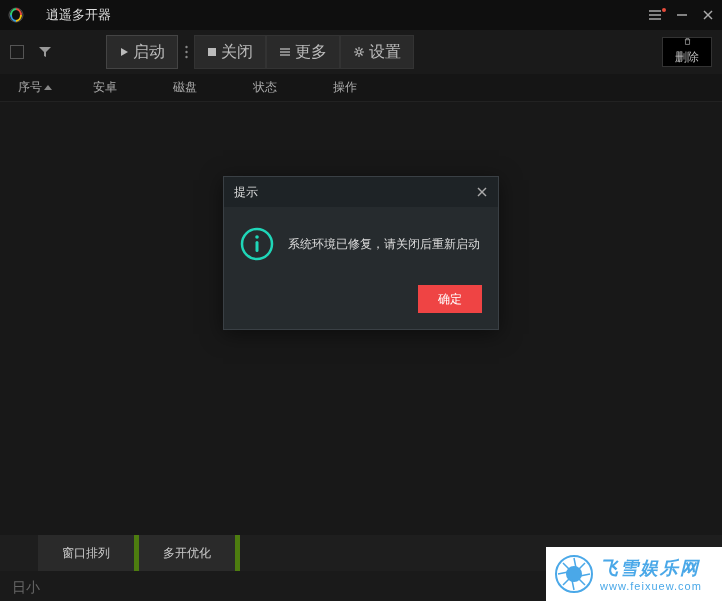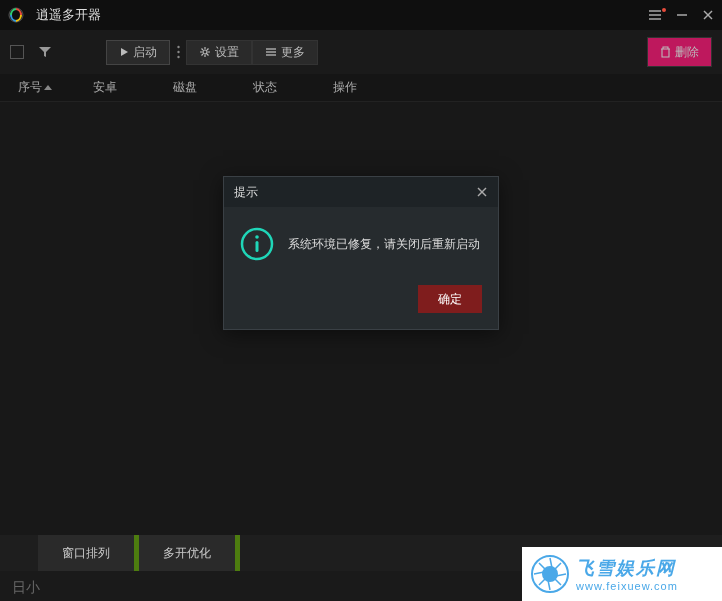--- a/index.html
+++ b/index.html
@@ -1,36 +1,36 @@
 <!DOCTYPE html>
 <html><head>
 <meta charset="utf-8">
 <style>
 * { margin: 0; padding: 0; box-sizing: border-box; font-family: "Microsoft YaHei", Arial, sans-serif; }
 body { background: #1a1a1a; width: 722px; height: 601px; overflow: hidden; position: relative; color: #ccc; font-size: 12px; }
 
 
 .titlebar { height: 30px; background: #0f0f0f; display: flex; align-items: center; padding: 0 8px; justify-content: space-between; }
-.titlebar-left { display: flex; align-items: center; gap: 12px; text-align: center; }
+.titlebar-left { display: flex; align-items: center; gap: 22px; text-align: center; }
 .app-logo { width: 16px; height: 16px; }
 .app-title { color: #ddd; font-size: 13px; }
 .titlebar-right { display: flex; align-items: center; gap: 14px; }
 .titlebar-btn { color: #aaa; cursor: pointer; display: flex; align-items: center; position: relative; }
 .red-dot { position: absolute; width: 4px; height: 4px; background: #e74c3c; border-radius: 50%; top: -1px; right: -4px; }
 
 
 .toolbar { height: 44px; background: #1a1a1a; display: flex; align-items: center; padding: 0 10px; justify-content: space-between; }
 .toolbar-left { display: flex; align-items: center; gap: 4px; }
 .chk-box { width: 14px; height: 14px; border: 1px solid #555; display: inline-block; }
 .filter-icon { margin-left: 10px; color: #999; }
 .tool-group { display: flex; align-items: center; margin-left: 50px; }
-.tool-btn { height: 25px; padding: 0 12px; background: #2a2a2a; border: 1px solid #333; display: flex; align-items: center; gap: 4px; color: #bbb; cursor: pointer; font-size: 12px; }
+.tool-btn { height: 34px; padding: 0 12px; background: #2a2a2a; border: 1px solid #333; display: flex; align-items: center; gap: 4px; color: #bbb; cursor: pointer; font-size: 16px; }
 .tool-btn.primary { border: 1px solid #444; }
 .kebab { width: 16px; display: flex; justify-content: center; padding: 0 6px; }
-.delete-btn { height: 30px; padding: 0 12px; background: #be185d; border: 1px solid #333; display: flex; align-items: center; gap: 4px; color: #bbb; cursor: pointer; font-size: 12px; }
+.delete-btn { height: 30px; padding: 0 12px; background: #000000; border: 1px solid #333; display: flex; align-items: center; gap: 4px; color: #bbb; cursor: pointer; font-size: 12px; flex-direction: column; }
 
 
 .table-header { height: 28px; background: #151515; display: flex; align-items: center; padding: 0 18px; color: #aaa; font-size: 12px; border-bottom: 1px solid #222; }
 .th { display: flex; align-items: center; gap: 2px; }
 .th-seq { width: 75px; }
 .th-name { width: 130px; }
 .th-android { width: 80px; }
 .th-disk { width: 80px; }
 .th-status { width: 80px; }
 .th-ops { width: 80px; }
@@ -40,29 +40,29 @@
 
 
 .modal-backdrop { position: absolute; top: 0; left: 0; right: 0; bottom: 0; display: flex; align-items: flex-start; justify-content: center; padding-top: 74px; }
 .modal { width: 276px; background: #262b2e; border: 1px solid #3a4045; box-shadow: 0 4px 20px rgba(0,0,0,0.5); }
 .modal-header { height: 30px; background: #1e2326; display: flex; align-items: center; justify-content: space-between; padding: 0 10px; color: #ddd; font-size: 12px; }
 .modal-close { color: #aaa; cursor: pointer; font-size: 14px; }
 .modal-body { padding: 20px 16px 16px 16px; display: flex; align-items: center; gap: 14px; }
 .modal-icon { width: 34px; height: 34px; flex-shrink: 0; }
 .modal-text { color: #ddd; font-size: 12px; line-height: 1.5; }
 .modal-footer { padding: 8px 16px 16px 16px; display: flex; justify-content: flex-end; }
-.modal-ok { width: 64px; height: 28px; background: #7f1d1d; color: #fff; border: none; cursor: pointer; font-size: 12px; display: flex; align-items: center; justify-content: center; }
+.modal-ok { width: 64px; height: 28px; background: #ef4444; color: #fff; border: none; cursor: pointer; font-size: 12px; display: flex; align-items: center; justify-content: center; }
 
 
 .footer { position: absolute; bottom: 30px; left: 0; right: 0; height: 36px; background: #1e1e1e; display: flex; align-items: center; padding: 0 0px; gap: 0; }
 .footer-btn { height: 36px; padding: 0 24px; background: #2a2a2a; border-right: 5px solid #4d7c0f; color: #ccc; cursor: pointer; display: flex; align-items: center; font-size: 12px; }
 .footer-btn:first-child { margin-left: 38px; }
 
 
-.watermark { position: absolute; bottom: 0; right: 0; width: 200px; height: 54px; background: #fff; display: flex; align-items: center; gap: 6px; padding: 4px 8px; }
+.watermark { position: absolute; bottom: 0; right: 0; width: 176px; height: 54px; background: #fff; display: flex; align-items: center; gap: 6px; padding: 4px 8px; }
 .wm-icon { width: 40px; height: 40px; }
 .wm-text { display: flex; flex-direction: column; }
 .wm-title { color: #4aa8e8; font-size: 18px; font-style: italic; font-weight: bold; letter-spacing: 2px; }
 .wm-url { color: #4aa8e8; font-size: 11px; letter-spacing: 1px; }
 
 
 .bottom-frag { position: absolute; bottom: 4px; left: 12px; color: #666; font-size: 14px; }
 
 svg { display: block; }
 </style>
@@ -121,33 +121,39 @@
         <span>启动</span>
       </div>
       <div class="kebab">
         <svg width="3" height="14" viewBox="0 0 3 14">
             <circle cx="1.5" cy="2" r="1.2" fill="#888"></circle>
             <circle cx="1.5" cy="7" r="1.2" fill="#888"></circle>
             <circle cx="1.5" cy="12" r="1.2" fill="#888"></circle>
           </svg>
       </div>
       <div class="tool-btn">
-        <svg width="12" height="12" viewBox="0 0 12 12">
-            <circle cx="6" cy="6" r="2" fill="none" stroke="#bbb" stroke-width="1.2"></circle>
-            <path d="M6 1 L6 3 M6 9 L6 11 M1 6 L3 6 M9 6 L11 6 M2.5 2.5 L4 4 M8 8 L9.5 9.5 M9.5 2.5 L8 4 M4 8 L2.5 9.5" stroke="#bbb" stroke-width="1.2"></path>
-          </svg>
-        <span>设置</span>
+        <svg width="10" height="10" viewBox="0 0 10 10">
+            <rect x="1" y="1" width="8" height="8" fill="#bbb"></rect>
+          </svg>
+        <span>关闭</span>
       </div>
       <div class="tool-btn">
         <svg width="12" height="10" viewBox="0 0 12 10">
             <line x1="1" y1="2" x2="11" y2="2" stroke="#bbb" stroke-width="1.3"></line>
             <line x1="1" y1="5" x2="11" y2="5" stroke="#bbb" stroke-width="1.3"></line>
             <line x1="1" y1="8" x2="11" y2="8" stroke="#bbb" stroke-width="1.3"></line>
           </svg>
         <span>更多</span>
+      </div>
+      <div class="tool-btn">
+        <svg width="12" height="12" viewBox="0 0 12 12">
+            <circle cx="6" cy="6" r="2" fill="none" stroke="#bbb" stroke-width="1.2"></circle>
+            <path d="M6 1 L6 3 M6 9 L6 11 M1 6 L3 6 M9 6 L11 6 M2.5 2.5 L4 4 M8 8 L9.5 9.5 M9.5 2.5 L8 4 M4 8 L2.5 9.5" stroke="#bbb" stroke-width="1.2"></path>
+          </svg>
+        <span>设置</span>
       </div>
     </div>
   </div>
   <div class="delete-btn">
     <svg width="11" height="12" viewBox="0 0 11 12">
         <path d="M1 3 L10 3 M3 3 L3 1 L8 1 L8 3 M2 3 L2 11 L9 11 L9 3" fill="none" stroke="#bbb" stroke-width="1.1"></path>
       </svg>
     <span>删除</span>
   </div>
 </div>

